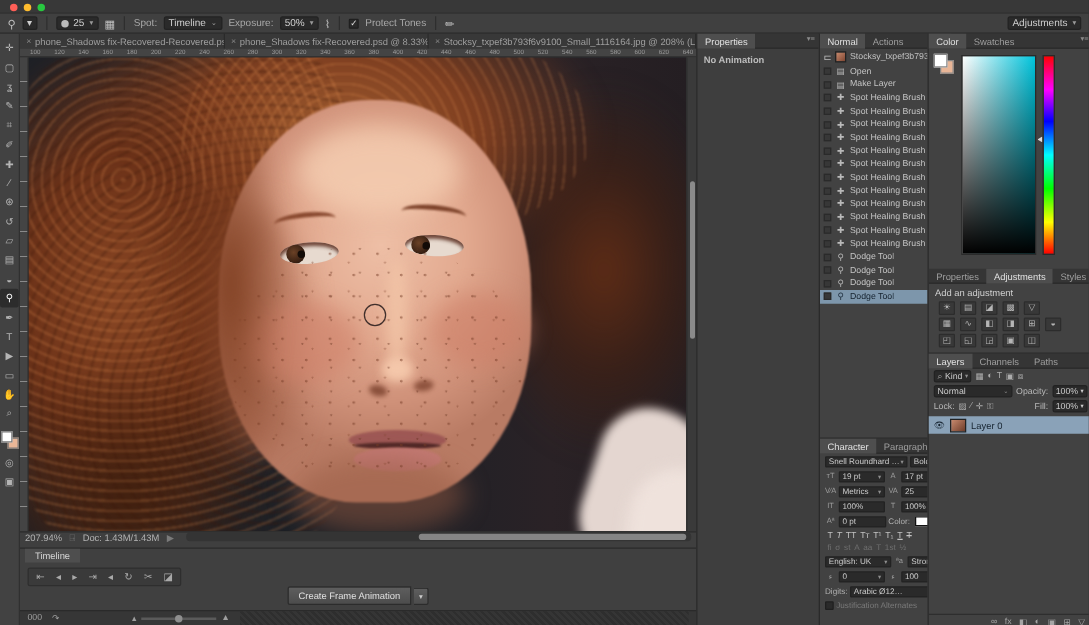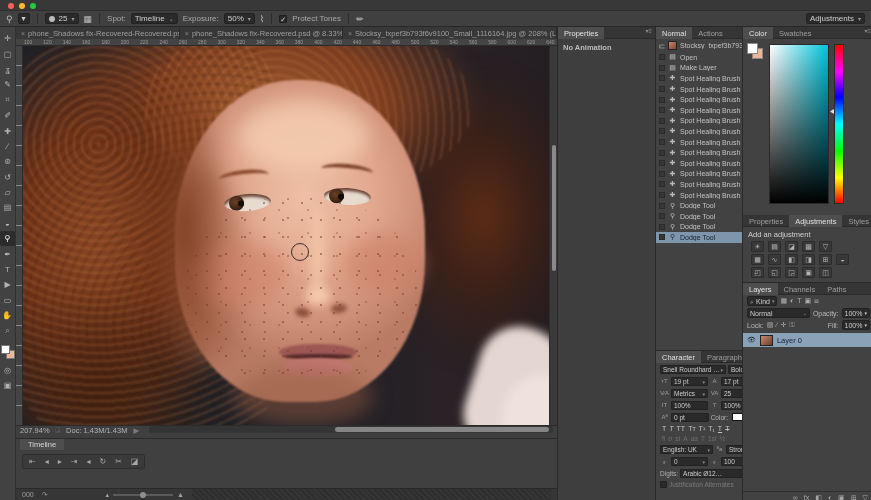--- a/index.html
+++ b/index.html
@@ -441,20 +441,24 @@
           <span>⇤</span>
           <span>◂</span>
           <span>▸</span>
           <span>⇥</span>
           <span>◂</span>
           <span>↻</span>
           <span>✂</span>
           <span>◪</span>
         </div>
     </div>
+    <div id="tl-create">
+      <span class="btn">Create Frame Animation</span>
+      <span class="car">▾</span>
+    </div>
     <div id="tl-bottom">
       <span>000</span>
       <span>↷</span>
       <div id="tl-zoom">
         <span>▴</span>
         <div class="track">
             <div class="knob"></div>
           </div>
         <span>▲</span>
       </div>

